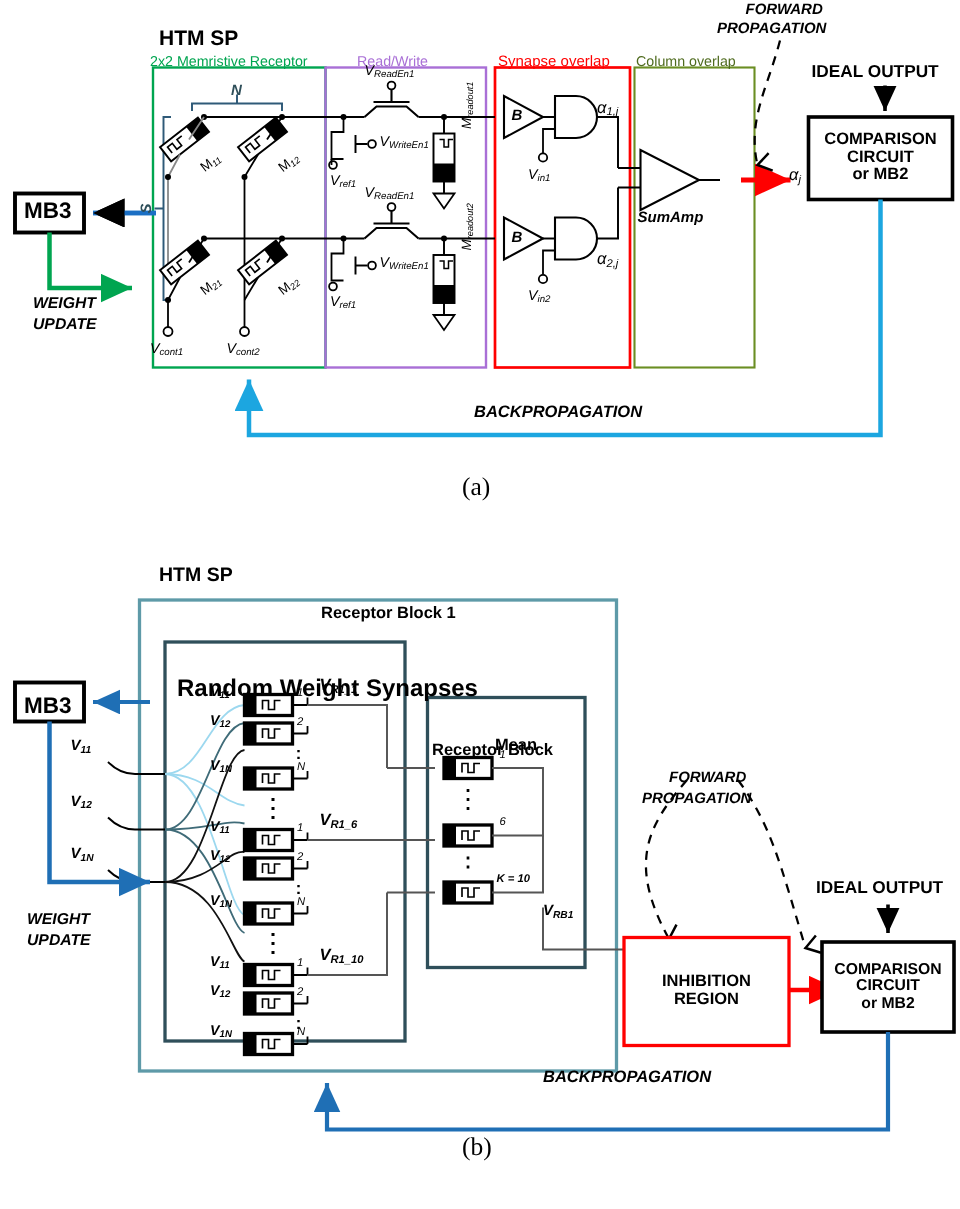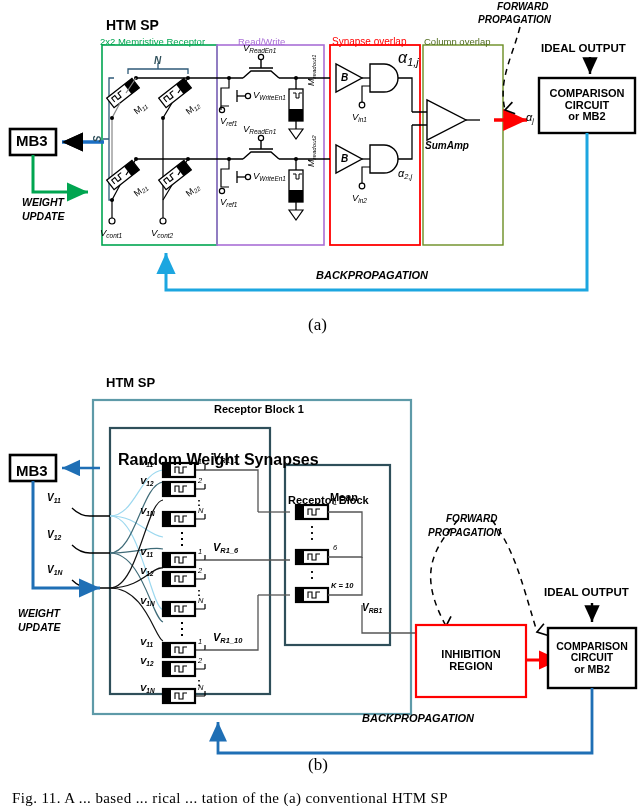--- a/index.html
+++ b/index.html
@@ -194,21 +194,21 @@
 <div class="lbl" style="left:220px;top:116px;font-size:9.5px;"><span class="ital">V</span><span class="sub">ref1</span></div>
 <div class="lbl" style="left:220px;top:197px;font-size:9.5px;"><span class="ital">V</span><span class="sub">ref1</span></div>
 
 <div class="lbl" style="left:307px;top:86px;font-size:9px;transform:rotate(-90deg);transform-origin:left top;"><span class="ital">M</span><span class="sub">readout1</span></div>
 <div class="lbl" style="left:307px;top:167px;font-size:9px;transform:rotate(-90deg);transform-origin:left top;"><span class="ital">M</span><span class="sub">readout2</span></div>
 
 <div class="lbl boldital" style="left:341px;top:73px;font-size:10px;">B</div>
 <div class="lbl boldital" style="left:341px;top:154px;font-size:10px;">B</div>
 <div class="lbl" style="left:352px;top:112px;font-size:9.5px;"><span class="ital">V</span><span class="sub">in1</span></div>
 <div class="lbl" style="left:352px;top:193px;font-size:9.5px;"><span class="ital">V</span><span class="sub">in2</span></div>
-<div class="lbl" style="left:398px;top:50px;font-size:16px;"><span class="ital">α</span><span class="sub">1,j</span></div>
+<div class="lbl" style="left:398px;top:67px;font-size:11px;"><span class="ital">α</span><span class="sub">1,j</span></div>
 <div class="lbl" style="left:398px;top:168px;font-size:11px;"><span class="ital">α</span><span class="sub">2,j</span></div>
 
 <div class="lbl boldital" style="left:425px;top:141px;font-size:10px;">SumAmp</div>
 <div class="lbl" style="left:481px;top:112px;font-size:11px;padding-left:45px;"><span class="ital">α</span><span class="sub">j</span></div>
 
 <div class="lbl bold" style="left:16px;top:133px;font-size:15px;">MB3</div>
 <div class="lbl boldital" style="left:22px;top:197px;font-size:10.5px;">WEIGHT</div>
 <div class="lbl boldital" style="left:22px;top:211px;font-size:10.5px;">UPDATE</div>
 
 <div class="lbl boldital" style="left:497px;top:2px;font-size:10px;">FORWARD</div>
@@ -423,15 +423,14 @@
 <div class="lbl bold" style="left:544px;top:587px;font-size:11.5px;">IDEAL OUTPUT</div>
 <div class="boxtxt bold" style="left:548px;top:628px;width:88px;height:60px;font-size:10.5px;">
   <span>COMPARISON</span>
   <span>CIRCUIT</span>
   <span>or MB2</span>
 </div>
 <div class="lbl boldital" style="left:362px;top:713px;font-size:11px;">BACKPROPAGATION</div>
 
 <div class="lbl serif" style="left:308px;top:756px;font-size:17px;">(b)</div>
 
-<div class="lbl serif" style="left:12px;top:791px;font-size:15px;overflow:hidden;height:15px;width:628px;letter-spacing:.4px;">Fig. 11.   A ... based ... rical ... tation of the (a) conventional HTM SP</div>
 
 </div>
 
 </body></html>

